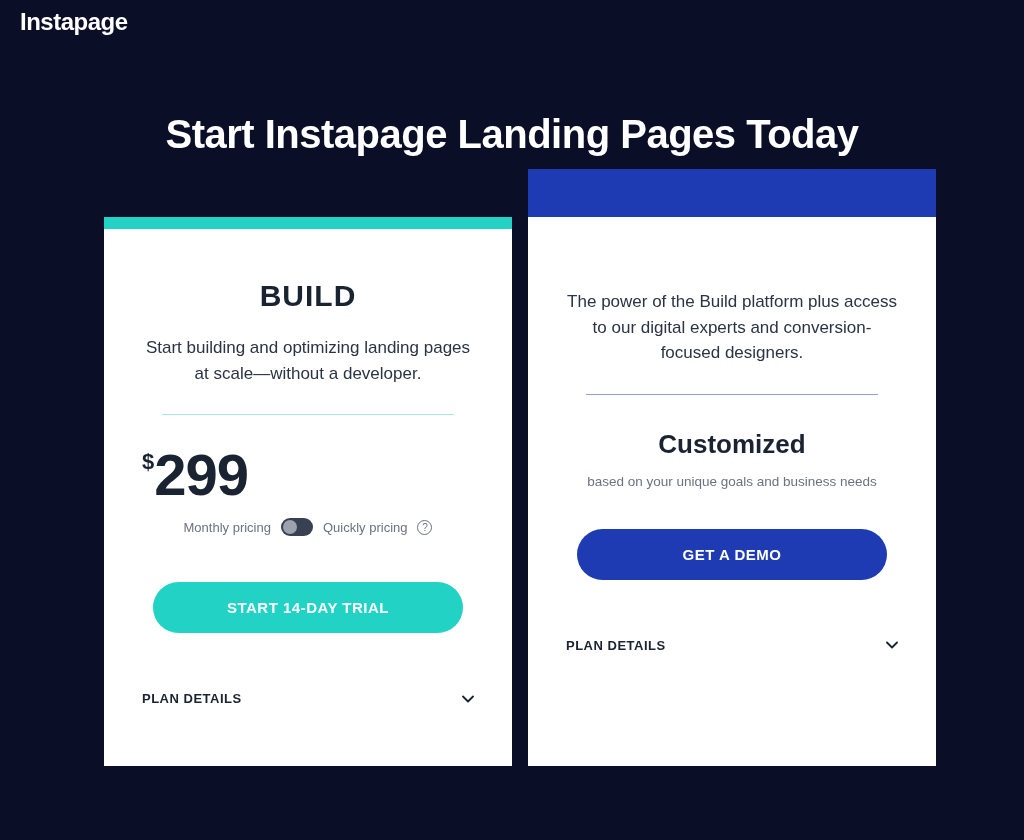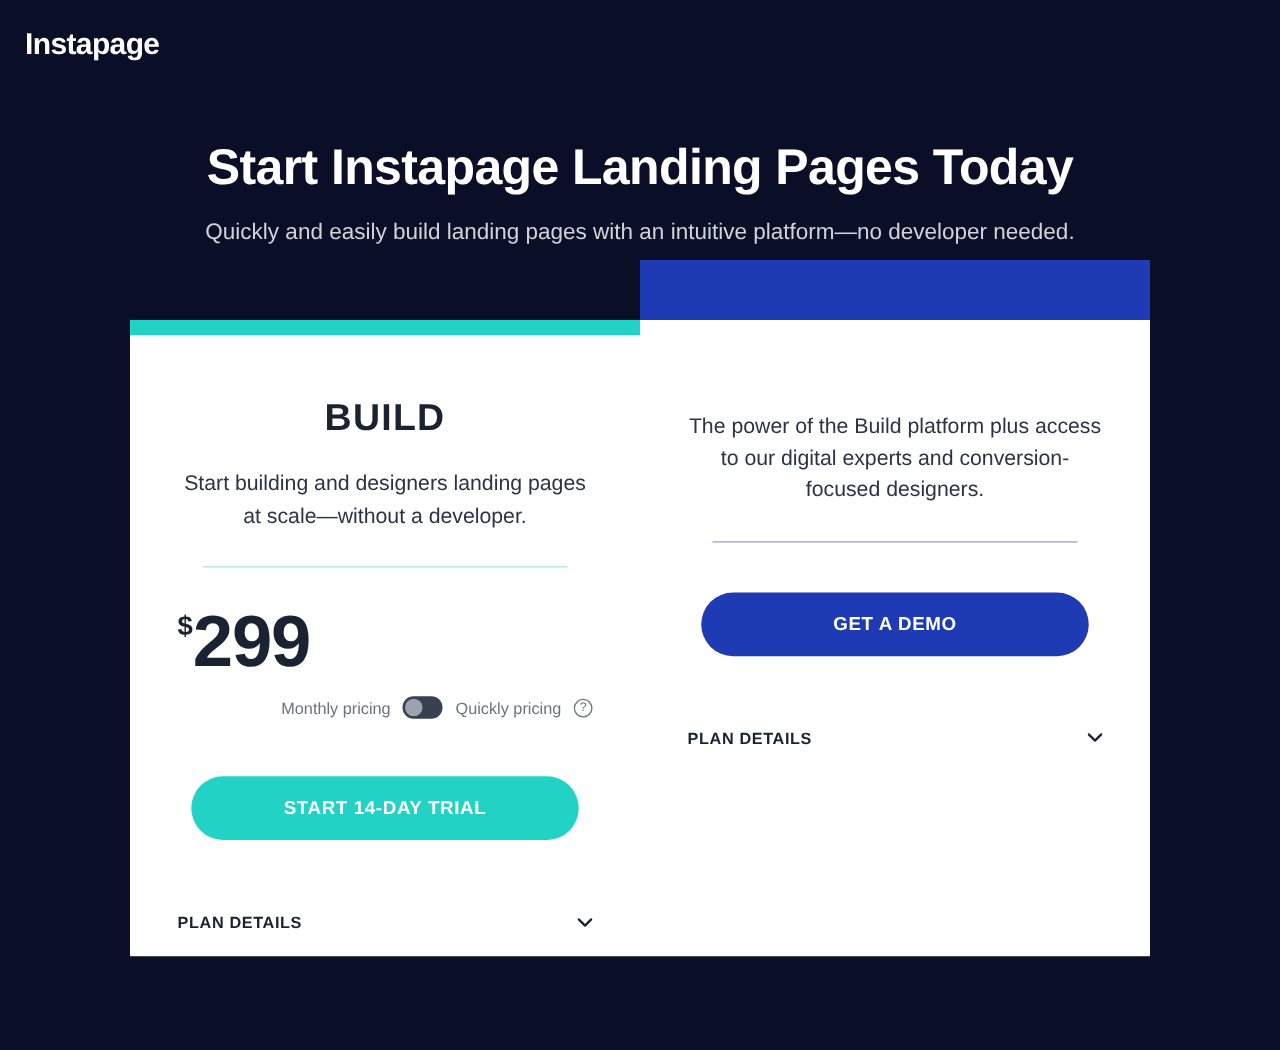--- a/index.html
+++ b/index.html
@@ -1,36 +1,36 @@
 <!DOCTYPE html>
 <html><head>
   <meta charset="utf-8">
   <style>
     :root { --bg:#0a0e27; --teal:#22d3c5; --navy:#1e3a8a; --text-dark:#1a2332; --text-muted:#6b7280; }
     * { margin:0; padding:0; box-sizing:border-box; font-family: -apple-system, BlinkMacSystemFont, 'Segoe UI', Helvetica, Arial, sans-serif; }
     body { background:var(--bg); color:#fff; width:1024px; height:840px; overflow:hidden; }
-    .logo { position:absolute; top:22px; left:20px; font-size:24px; font-weight:700; letter-spacing:-.5px; }
+    .logo { position:absolute; top:8px; left:20px; font-size:24px; font-weight:700; letter-spacing:-.5px; }
     .hero { text-align:center; margin-top:112px; }
     .hero h1 { font-size:40px; font-weight:700; letter-spacing:-.5px; }
     .hero p { font-size:18px; font-weight:400; color:#d0d4da; margin-top:18px; }
     .plans { display:flex; justify-content:center; margin-top:60px; gap:0; }
-    .card { width:408px; background:#fff; color:var(--text-dark); position:relative; padding:50px 38px 20px; }
+    .card { width:408px; background:#fff; color:var(--text-dark); position:relative; padding:50px 38px 60px;margin-left:16px; }
     .card.build { margin-top:12px; }
     .card .stripe { position:absolute; top:0; left:0; right:0; }
     .card.build .stripe { height:12px; top:-12px; background:var(--teal); }
     .card.convert .stripe { height:48px; top:-48px; background:#1f3bb3; }
     .card h2 { font-size:30px; font-weight:800; text-align:center; letter-spacing:1px; color:#1a2332; }
     .card .desc { text-align:center; font-size:17px; line-height:1.5; margin-top:22px; color:#2a3444; }
     .divider { height:1px; margin:28px 20px 0; }
     .build .divider { background:#a8e6df; }
     .convert .divider { background:#2542b6; opacity:.5; }
     .price-wrap { margin-top:26px; }
     .price-wrap .currency { font-size:22px; font-weight:700; vertical-align:top; display:inline-block; margin-top:8px; color:#1a2332; }
     .price-wrap .amount { font-size:58px; font-weight:700; letter-spacing:-1px; color:#1a2332; }
-    .toggle-row { display:flex; align-items:center; justify-content:flex-end; gap:10px; margin-top:10px; font-size:13px; color:#6b7280; }
+    .toggle-row { display:flex; align-items:center; justify-content:center; gap:10px; margin-top:10px; font-size:13px; color:#6b7280; }
     .toggle { width:32px; height:18px; border-radius:9px; background:#374151; position:relative; cursor:pointer; }
     .toggle .knob { position:absolute; width:14px; height:14px; border-radius:50%; background:#9ca3af; top:2px; left:2px; }
     .help-icon { display:inline-flex; align-items:center; justify-content:center; width:15px; height:15px; border:1.3px solid #6b7280; border-radius:50%; font-size:10px; color:#6b7280; }
     .customized h3 { font-size:26px; font-weight:700; text-align:center; margin-top:34px; color:#1a2332; }
     .customized p { text-align:center; font-size:13.5px; color:#6b7280; margin-top:14px; }
     .cta { display:block; width:310px; margin:42px auto 0; padding:17px 0; border:none; border-radius:999px; font-size:15px; font-weight:700; letter-spacing:.5px; color:#fff; cursor:pointer; }
     .build .cta { background:var(--teal); margin-top:46px; }
     .convert .cta { background:#1f3bb3; margin-top:40px; }
     .details { display:flex; align-items:center; justify-content:space-between; gap:8px; margin-top:58px; font-size:13px; font-weight:700; letter-spacing:.5px; color:#1a2332; cursor:pointer; }
     .chev { display:inline-block; }
@@ -38,29 +38,28 @@
   </style>
 </head>
 <body>
 
 <div class="logo">
   <span>Instapage</span>
 </div>
 
 <div class="hero">
   <h1>Start Instapage Landing Pages Today</h1>
-  <p>Quickly and easily build landing pages with an intuitive platform—no developer needed.</p>
 </div>
 
 <div class="plans">
 
   <div class="card build">
     <div class="stripe"></div>
     <h2>BUILD</h2>
-    <p class="desc">Start building and designers landing pages at scale—without a developer.</p>
+    <p class="desc">Start building and optimizing landing pages at scale—without a developer.</p>
     <div class="divider"></div>
     <div class="price-wrap">
       <span class="currency">$</span><span class="amount">299</span>
     </div>
     <div class="toggle-row">
       <span>Monthly pricing</span>
       <span class="toggle">
           <span class="knob"></span>
         </span>
       <span>Quickly pricing</span>
@@ -74,20 +73,24 @@
             <path d="M1 1.5 L6 6.5 L11 1.5" stroke="#1a2332" stroke-width="1.8" fill="none" stroke-linecap="round" stroke-linejoin="round"></path>
           </svg>
       </span>
     </div>
   </div>
 
   <div class="card convert">
     <div class="stripe"></div>
     <p class="desc">The power of the Build platform plus access to our digital experts and conversion-focused designers.</p>
     <div class="divider"></div>
+    <div class="customized">
+      <h3>Customized</h3>
+      <p>based on your unique goals and business needs</p>
+    </div>
     <button class="cta">GET A DEMO</button>
     <div class="details">
       <span>PLAN DETAILS</span>
       <span class="chev">
         <svg width="12" height="8" viewBox="0 0 12 8">
             <path d="M1 1.5 L6 6.5 L11 1.5" stroke="#1a2332" stroke-width="1.8" fill="none" stroke-linecap="round" stroke-linejoin="round"></path>
           </svg>
       </span>
     </div>
   </div>

